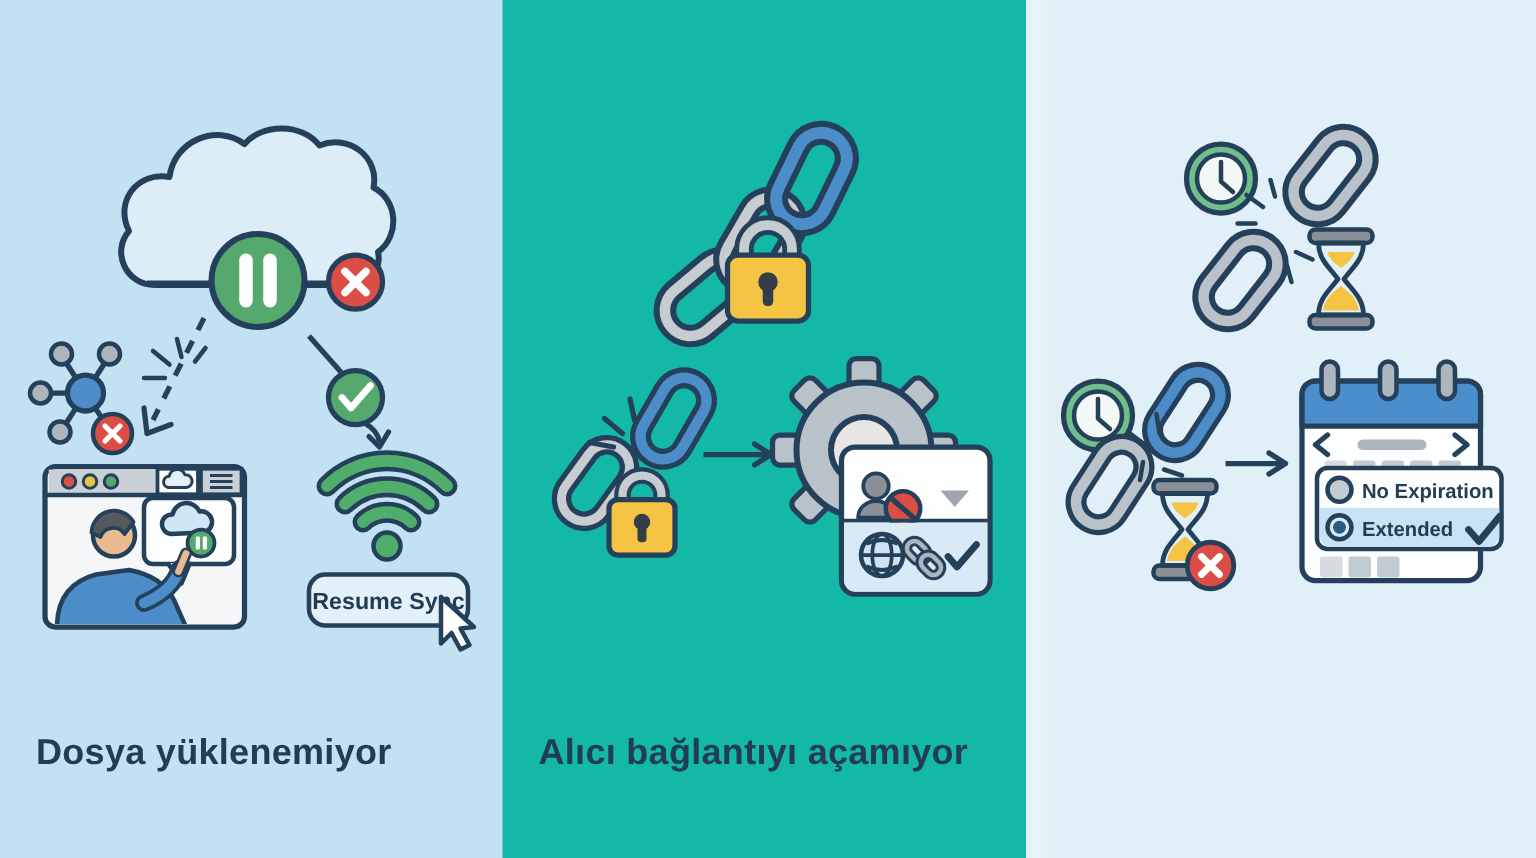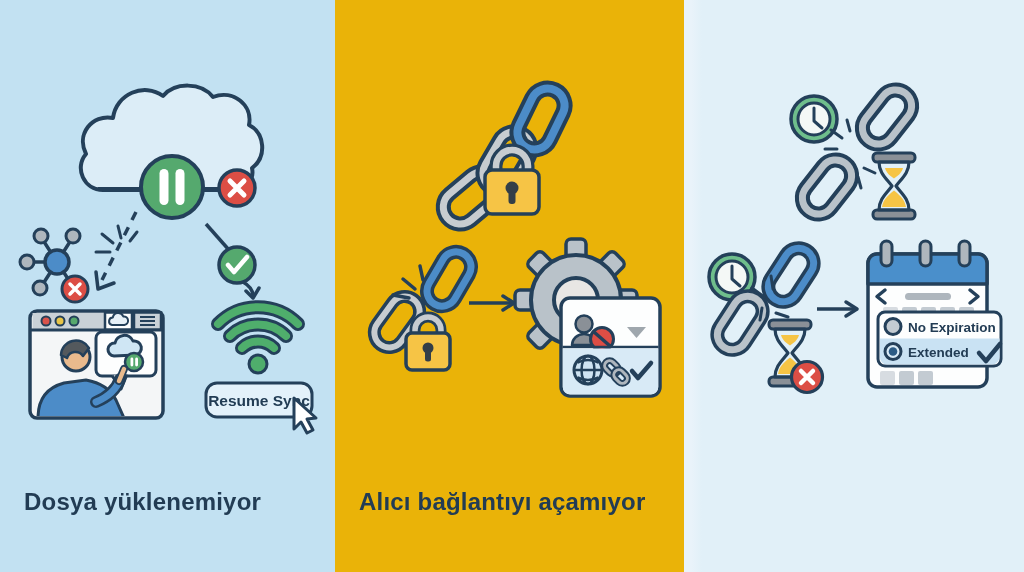--- a/index.html
+++ b/index.html
@@ -1,20 +1,20 @@
 <!DOCTYPE html>
 <html><head>
 <meta charset="utf-8">
 <style>
   html,body{margin:0;padding:0;background:#fff;}
   .stage{position:relative;width:1024px;height:572px;overflow:hidden;
          font-family:"Liberation Sans",sans-serif;}
   .panel{position:absolute;top:0;height:572px;padding-left:24px;}
   .panel-1{left:0;width:335px;background:linear-gradient(90deg,#C2E1F2 0 96%,#D7EBF7 100%);}
-  .panel-2{left:335px;width:349px;background:#eab308;}
+  .panel-2{left:335px;width:349px;background:#14b8a6;}
   .panel-3{left:684px;width:340px;background:linear-gradient(90deg,#E9F3FA 0 2%,#E1F0F8 5%);}
   .panel svg{position:absolute;left:0;top:0;display:block;}
   .caption{position:absolute;top:488px;width:100%;text-align:left;
            font-size:24px;font-weight:700;color:#223C54;letter-spacing:.2px;}
 </style>
 </head>
 <body>
 
 <div class="stage">
 

